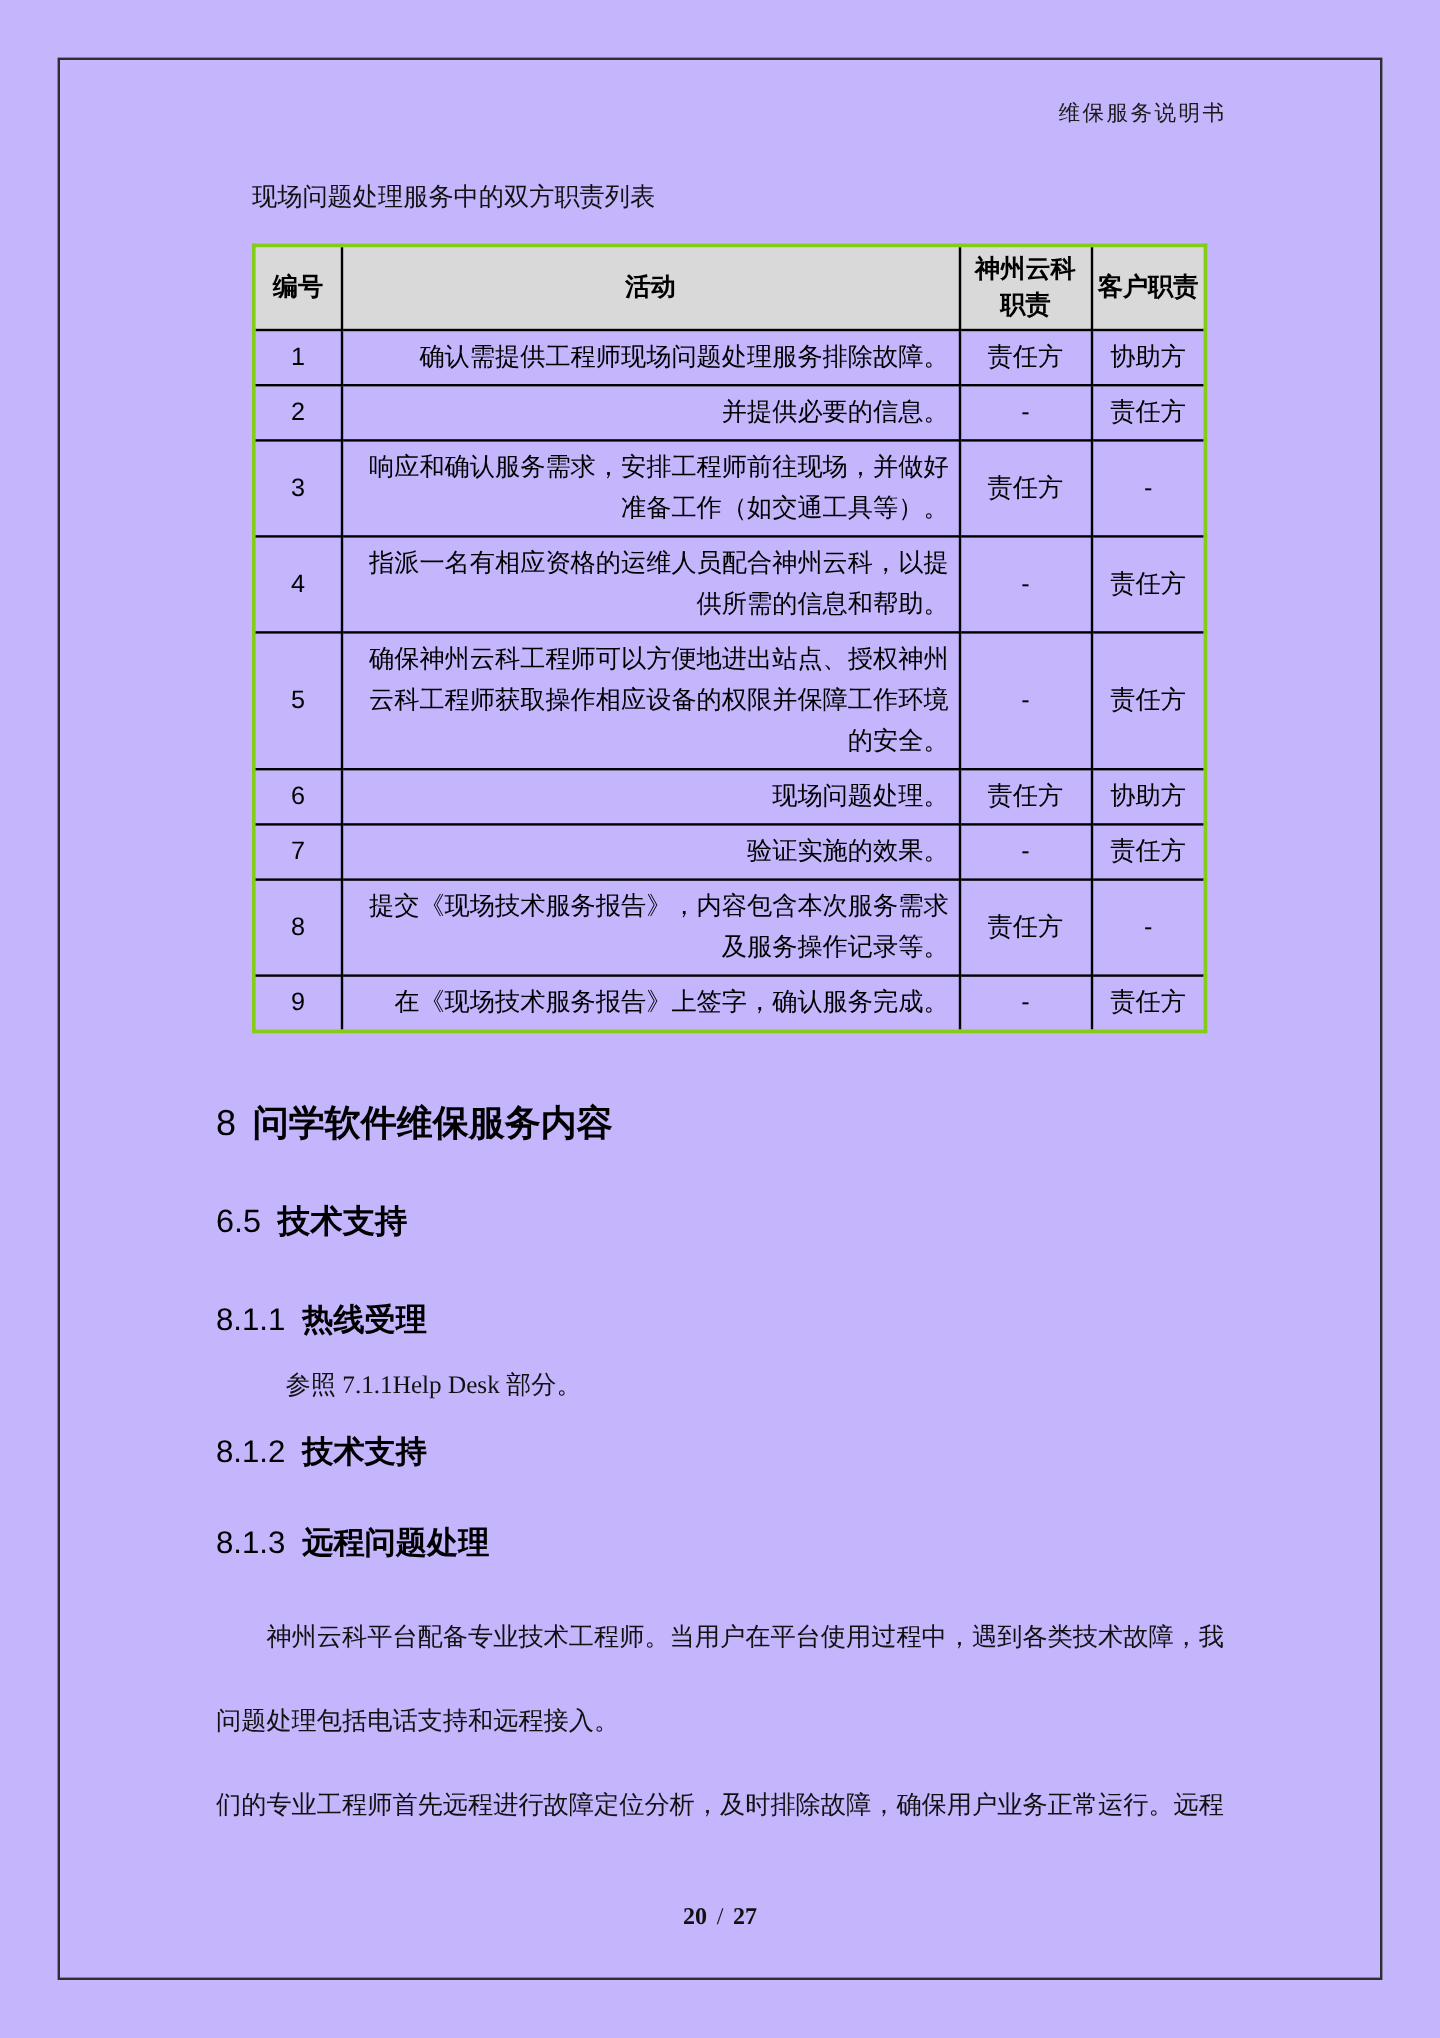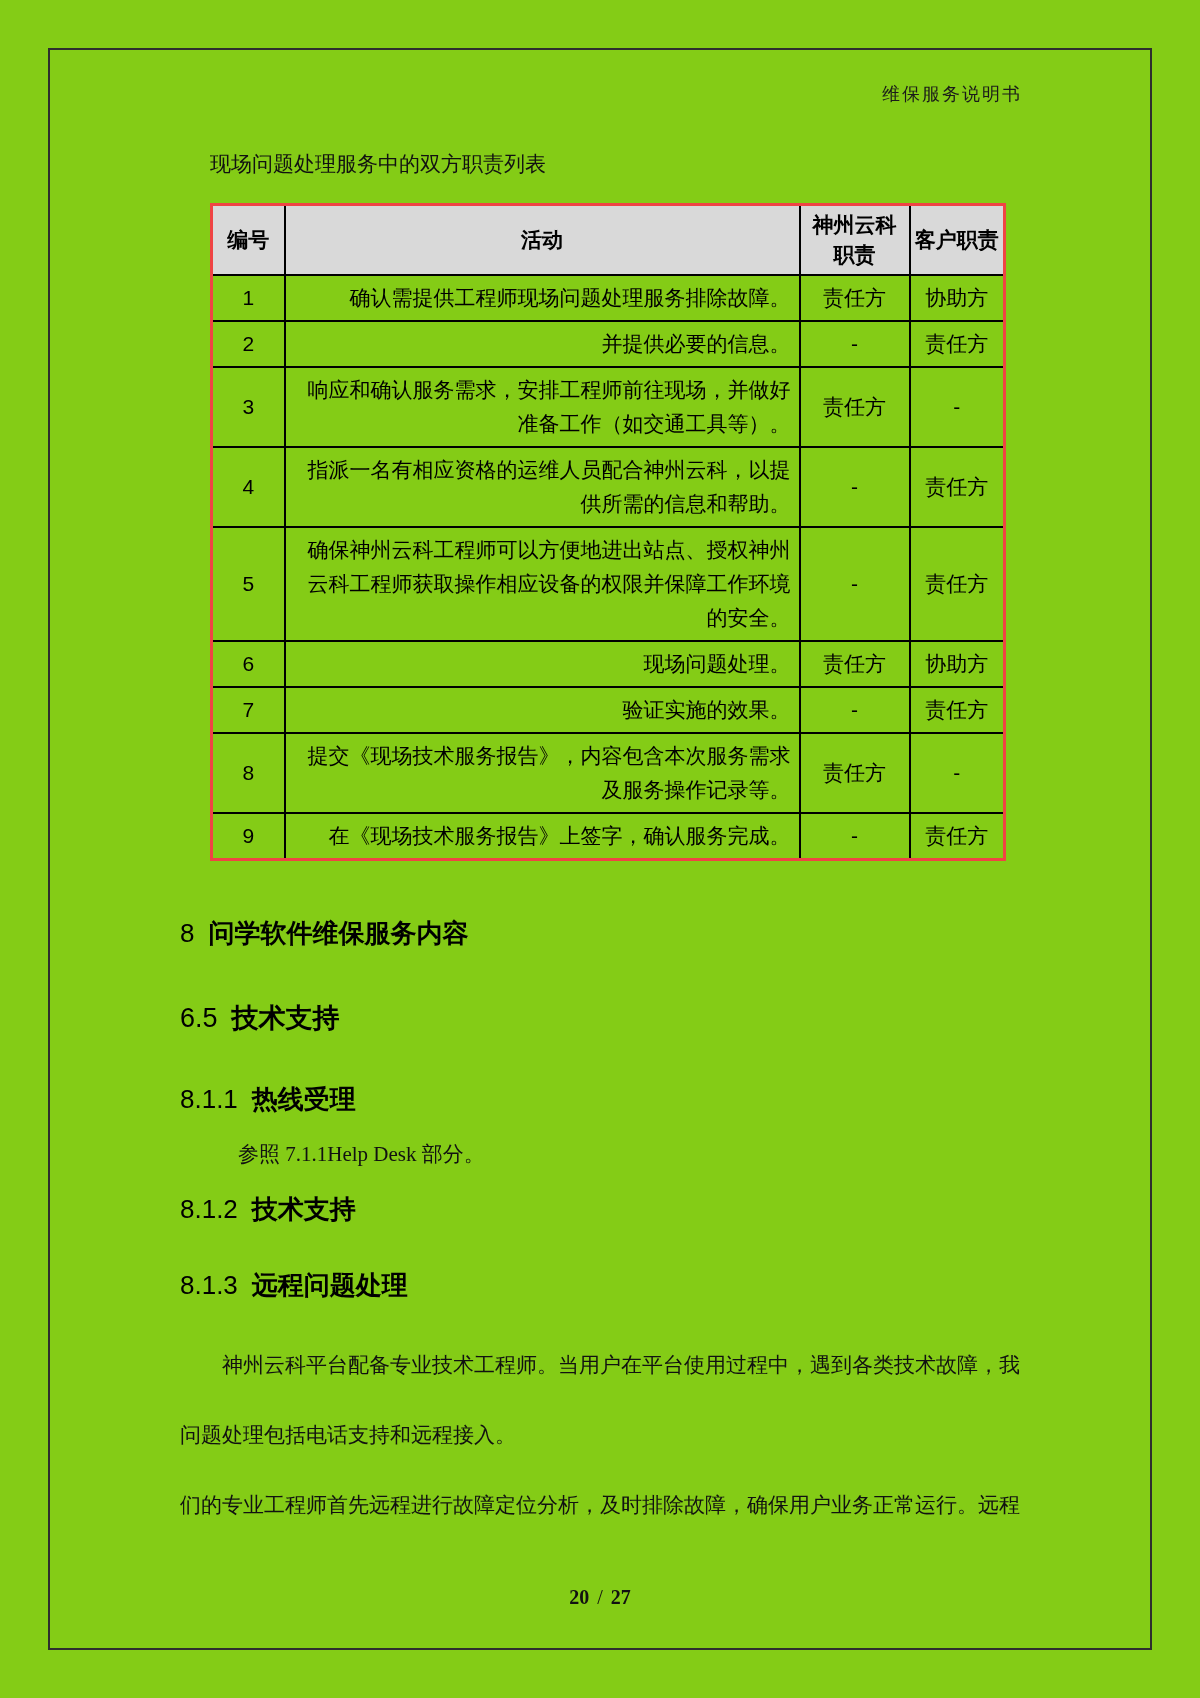--- a/index.html
+++ b/index.html
@@ -1,21 +1,21 @@
 <!DOCTYPE html>
 <html><head>
 <meta charset="utf-8">
 <style>
   * { margin: 0; padding: 0; box-sizing: border-box; }
   html, body { background: #ffffff; }
   .page {
     position: relative;
     width: 1200px;
     height: 1698px;
-    background: #84cc16;
+    background: #c4b5fd;
     color: #000;
     font-family: "Liberation Sans", sans-serif;
     overflow: hidden;
   }
   .page-border {
     position: absolute;
     left: 48px; top: 48px; right: 48px; bottom: 48px;
     border: 2px solid #2e2e2e;
   }
   .doc-header {
@@ -34,21 +34,21 @@
     font-size: 21px;
     color: #111;
   }
   table.resp-table {
     position: absolute;
     left: 210px;
     top: 203px;
     width: 793px;
     border-collapse: collapse;
     table-layout: fixed;
-    border: 3px solid #ef4444;
+    border: 3px solid #84cc16;
   }
   .resp-table th, .resp-table td {
     border: 2px solid #000;
     font-size: 21px;
     vertical-align: middle;
     word-break: break-all;
   }
   .resp-table th {
     background: #d9d9d9;
     font-weight: bold;
@@ -64,21 +64,21 @@
   .resp-table td.c-act {
     text-align: right;
     padding: 5px 8px 5px 12px;
   }
   .h-l1, .h-l2, .h-l3 {
     position: absolute;
     left: 180px;
     white-space: nowrap;
     color: #000;
   }
-  .h-l1 { font-size: 26px; }
+  .h-l1 { font-size: 30px; }
   .h-l2 { font-size: 27px; }
   .h-l3 { font-size: 26px; }
   .h-num { font-weight: 400; margin-right: 14px; }
   .h-title { font-weight: 700; }
   .p-serif {
     position: absolute;
     left: 210px;
     top: 1140px;
     font-family: "Liberation Serif", serif;
     font-size: 21px;

